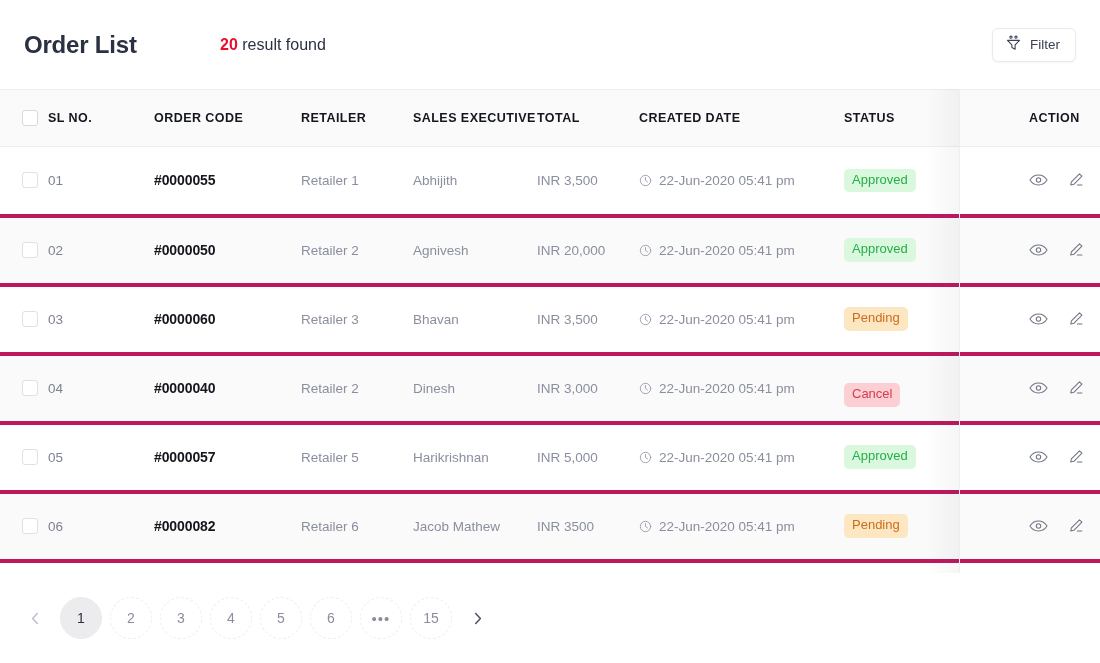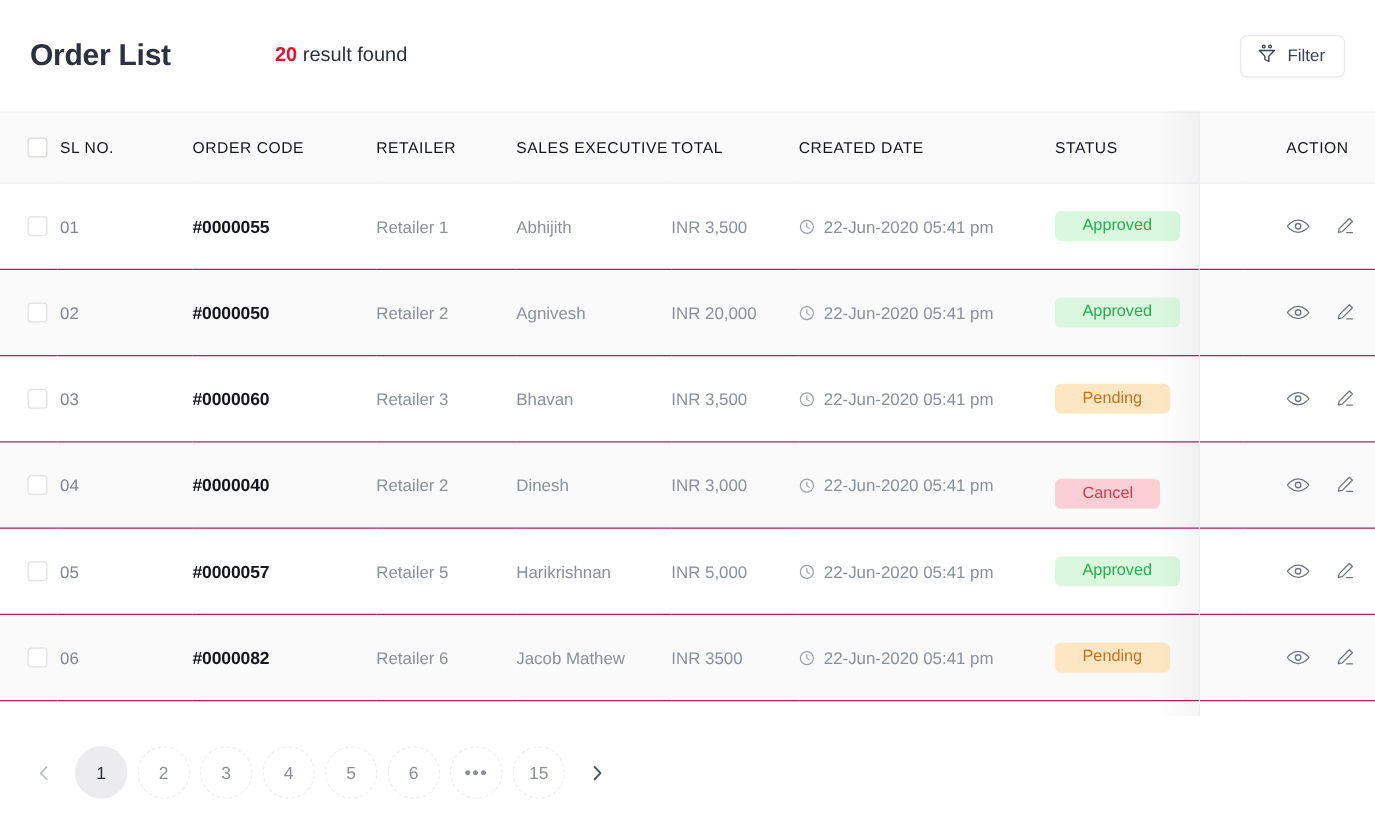--- a/index.html
+++ b/index.html
@@ -78,31 +78,31 @@
     width: 1100px;
     border-collapse: collapse;
     table-layout: fixed;
   }
   table.orders thead th {
     background: #fafafa;
     border-top: 1px solid #eeeef2;
     border-bottom: 1px solid #eeeef2;
     height: 57px;
     font-size: 12.5px;
-    font-weight: normal;
+    font-weight: bold;
     letter-spacing: 0.45px;
     color: #14161f;
     text-align: left;
     vertical-align: middle;
     padding: 0;
     line-height: 1.18;
   }
   table.orders tbody td {
     height: 69px;
-    border-bottom: 1px solid #be185d;
+    border-bottom: 4px solid #be185d;
     font-size: 13.5px;
     color: #8a8f9e;
     vertical-align: middle;
     padding: 0;
   }
   tbody tr.alt td { background: #fafafa; }
   tbody tr:not(.alt) td { background: #ffffff; }
 
   
   .c-chk   { width: 46px;  padding-left: 22px !important; }
@@ -146,21 +146,21 @@
     display: flex;
     align-items: center;
     gap: 7px;
     color: #8a8f9e;
     font-size: 13.5px;
   }
 
   
   .badge {
     display: inline-block;
-    padding: 4px 22px 5px;
+    padding: 4px 8px 5px;
     border-radius: 5px;
     font-size: 13px;
     line-height: 1.1;
   }
   .badge.approved { background: #d9f8de; color: #27ae4a; }
   .badge.pending  { background: #fde7c3; color: #cb6d1c; }
   .badge.cancel   { background: #fbcfd4; color: #d63b4b; margin-top: 14px; }
 
   
   .actions { display: flex; align-items: center; gap: 20px; }

